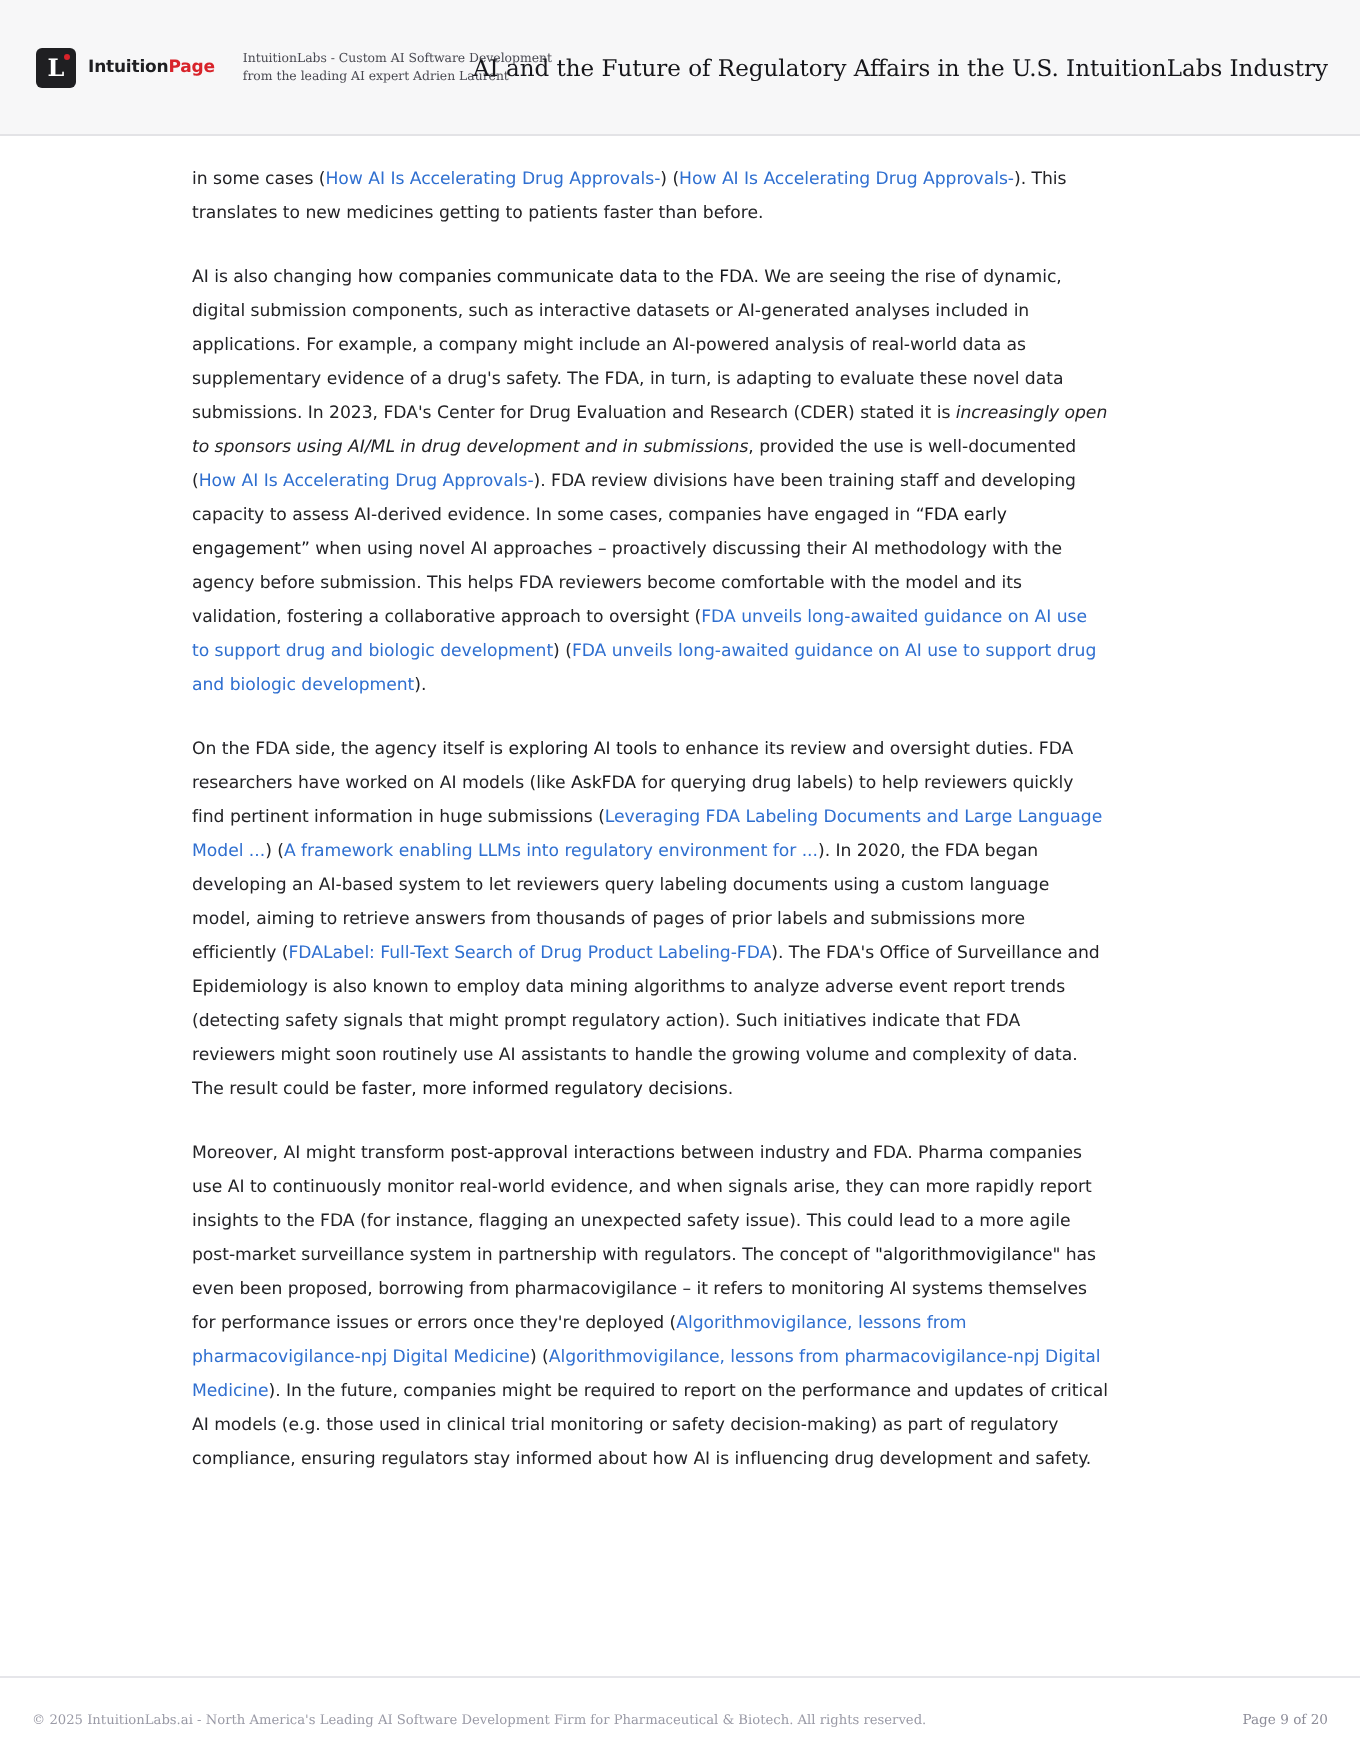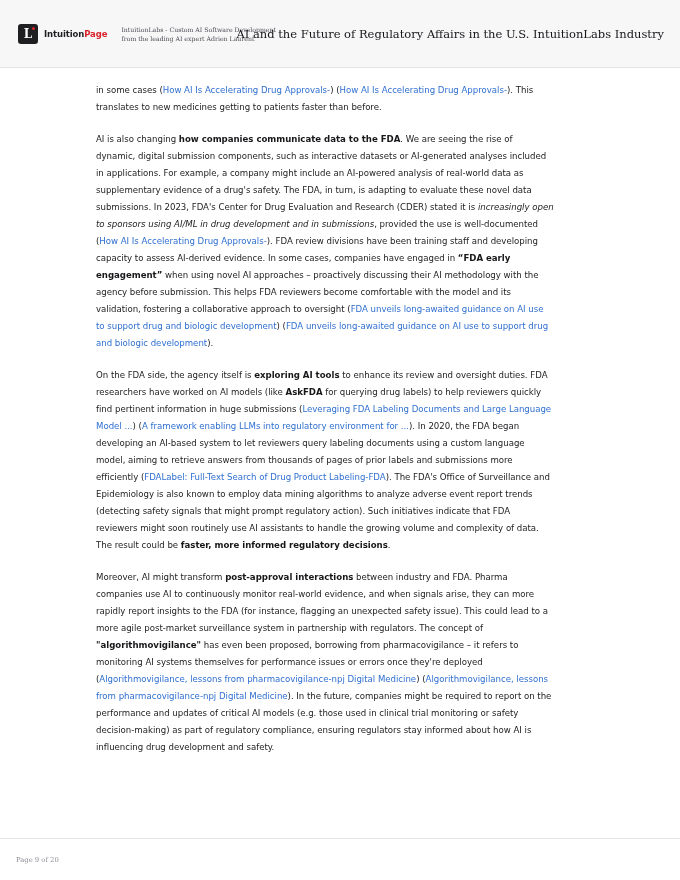--- a/index.html
+++ b/index.html
@@ -117,21 +117,21 @@
     font-family: "DejaVu Sans", sans-serif;
     font-size: 8.6px;
     line-height: 17px;
     color: #232326;
     text-align: left;
     letter-spacing: -0.02px;
   }
   p.para:last-child { margin-bottom: 14px; }
 
   .lnk { color: #2f6fd0; }
-  .bld { font-weight: bold; color: #17171a; }
+  .bld { font-weight: normal; color: #17171a; }
   .itl { font-style: italic; }
 
   
   .page-footer {
     position: absolute;
     left: 0;
     bottom: 0;
     width: 680px;
     height: 42px;
     border-top: 1px solid #e6e6ea;
@@ -178,16 +178,17 @@
   </div>
 
   <div class="content" id="body-root">
       <p class="para"><span>in some cases (</span><span class="lnk">How AI Is Accelerating Drug Approvals-</span><span>) (</span><span class="lnk">How AI Is Accelerating Drug Approvals-</span><span>). This translates to new medicines getting to patients faster than before.</span></p>
       <p class="para"><span>AI is also changing </span><span class="bld">how companies communicate data to the FDA</span><span>. We are seeing the rise of dynamic, digital submission components, such as interactive datasets or AI-generated analyses included in applications. For example, a company might include an AI-powered analysis of real-world data as supplementary evidence of a drug's safety. The FDA, in turn, is adapting to evaluate these novel data submissions. In 2023, FDA's Center for Drug Evaluation and Research (CDER) stated it is </span><span class="itl">increasingly open to sponsors using AI/ML in drug development and in submissions</span><span>, provided the use is well-documented (</span><span class="lnk">How AI Is Accelerating Drug Approvals-</span><span>). FDA review divisions have been training staff and developing capacity to assess AI-derived evidence. In some cases, companies have engaged in </span><span class="bld">“FDA early engagement”</span><span> when using novel AI approaches – proactively discussing their AI methodology with the agency before submission. This helps FDA reviewers become comfortable with the model and its validation, fostering a collaborative approach to oversight (</span><span class="lnk">FDA unveils long-awaited guidance on AI use to support drug and biologic development</span><span>) (</span><span class="lnk">FDA unveils long-awaited guidance on AI use to support drug and biologic development</span><span>).</span></p>
       <p class="para"><span>On the FDA side, the agency itself is </span><span class="bld">exploring AI tools</span><span> to enhance its review and oversight duties. FDA researchers have worked on AI models (like </span><span class="bld">AskFDA</span><span> for querying drug labels) to help reviewers quickly find pertinent information in huge submissions (</span><span class="lnk">Leveraging FDA Labeling Documents and Large Language Model ...</span><span>) (</span><span class="lnk">A framework enabling LLMs into regulatory environment for ...</span><span>). In 2020, the FDA began developing an AI-based system to let reviewers query labeling documents using a custom language model, aiming to retrieve answers from thousands of pages of prior labels and submissions more efficiently (</span><span class="lnk">FDALabel: Full-Text Search of Drug Product Labeling-FDA</span><span>). The FDA's Office of Surveillance and Epidemiology is also known to employ data mining algorithms to analyze adverse event report trends (detecting safety signals that might prompt regulatory action). Such initiatives indicate that FDA reviewers might soon routinely use AI assistants to handle the growing volume and complexity of data. The result could be </span><span class="bld">faster, more informed regulatory decisions</span><span>.</span></p>
       <p class="para"><span>Moreover, AI might transform </span><span class="bld">post-approval interactions</span><span> between industry and FDA. Pharma companies use AI to continuously monitor real-world evidence, and when signals arise, they can more rapidly report insights to the FDA (for instance, flagging an unexpected safety issue). This could lead to a more agile post-market surveillance system in partnership with regulators. The concept of </span><span class="bld">"algorithmovigilance"</span><span> has even been proposed, borrowing from pharmacovigilance – it refers to monitoring AI systems themselves for performance issues or errors once they're deployed (</span><span class="lnk">Algorithmovigilance, lessons from pharmacovigilance-npj Digital Medicine</span><span>) (</span><span class="lnk">Algorithmovigilance, lessons from pharmacovigilance-npj Digital Medicine</span><span>). In the future, companies might be required to report on the performance and updates of critical AI models (e.g. those used in clinical trial monitoring or safety decision-making) as part of regulatory compliance, ensuring regulators stay informed about how AI is influencing drug development and safety.</span></p>
     </div>
 
   <div class="page-footer">
+    <div class="footer-note">© 2025 IntuitionLabs.ai - North America's Leading AI Software Development Firm for Pharmaceutical &amp; Biotech. All rights reserved.</div>
     <div class="footer-page">Page 9 of 20</div>
   </div>
 
 </div>
 
 </body></html>

